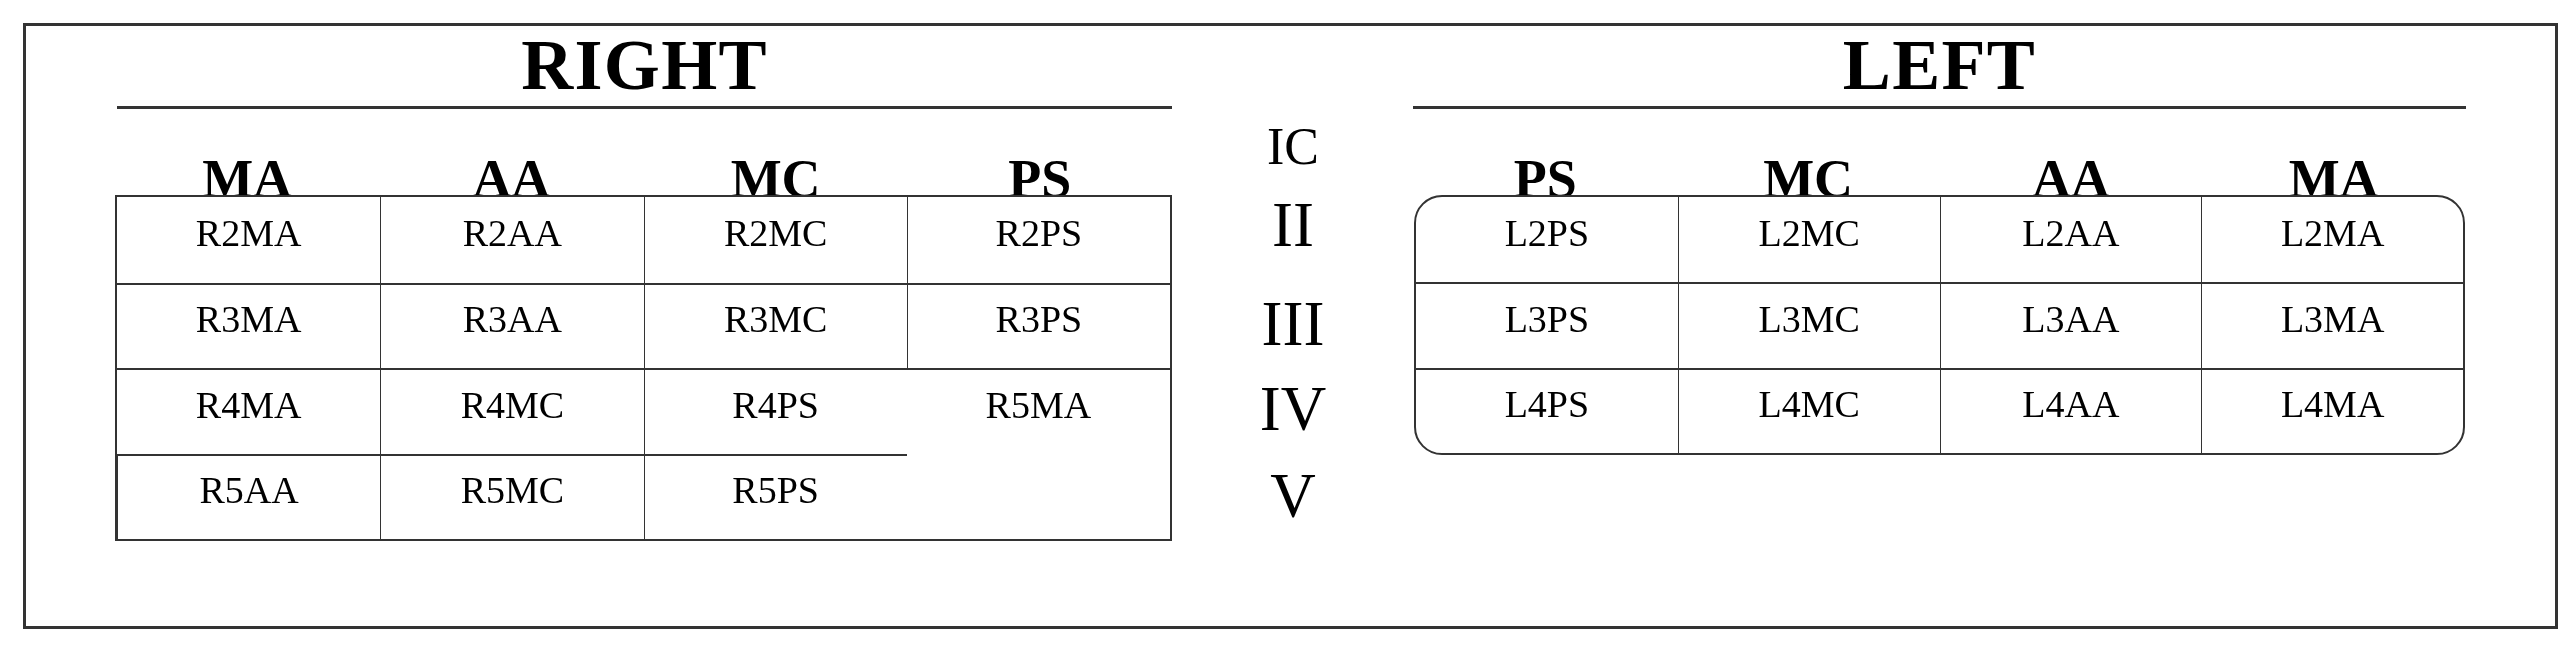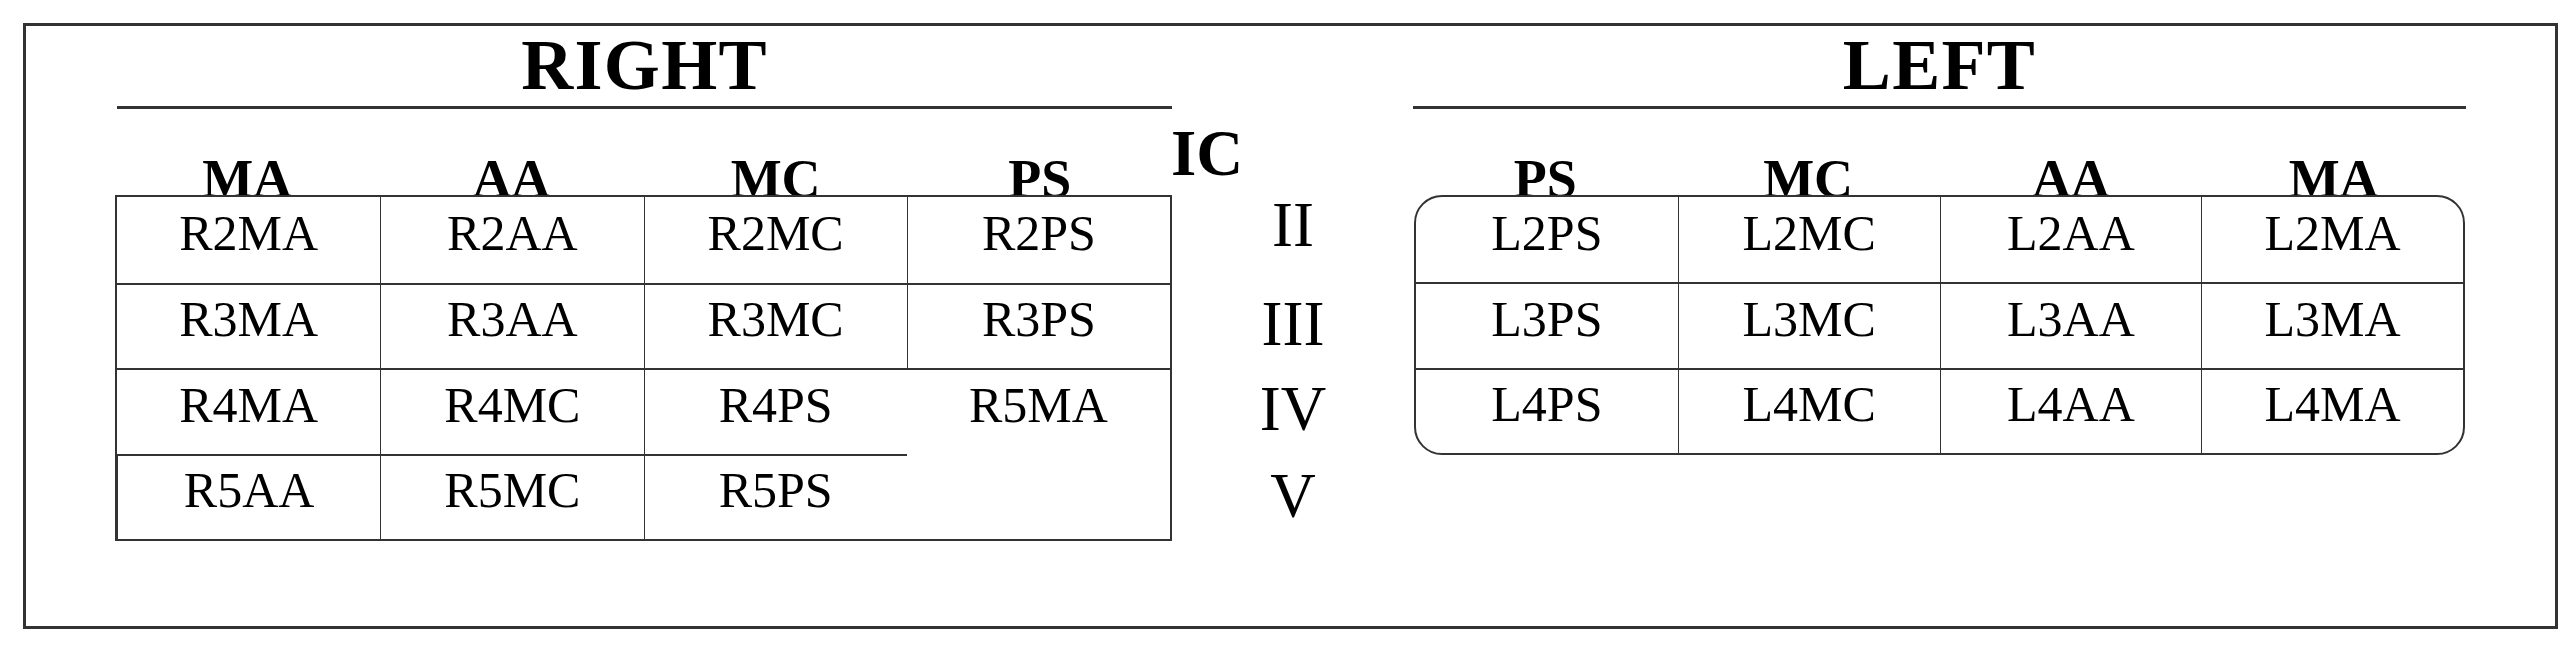--- a/index.html
+++ b/index.html
@@ -40,43 +40,43 @@
     position:absolute;top:121px;
     display:grid;grid-template-columns:repeat(4,1fr);
     font-weight:700;font-size:54px;line-height:1;
     text-align:center;
     margin-top:31px;
   }
   .headers-right{left:115px;width:1057px;}
   .headers-left{left:1414px;width:1051px;}
   .ic-header{
     position:absolute;left:1171px;width:244px;top:121px;
-    text-align:left;
-    font-weight:700;font-size:65px;line-height:1;
+    text-align:center;
+    font-weight:400;font-size:52px;line-height:1;
   }
   .numeral{
     position:absolute;left:1171px;width:244px;
     text-align:center;
     font-size:63px;line-height:63px;
   }
   .numeral-2{top:194px;font-family:Liberation Serif, serif;}
   .numeral-3{top:293px;}
   .numeral-4{top:378px;}
   .numeral-5{top:465px;}
   .grid-table{
     position:absolute;top:195px;
     display:grid;grid-template-columns:repeat(4,1fr);
     border:2.6px solid var(--line);
     background:var(--bg);
   }
   .table-right{left:115px;width:1057px;height:346px;grid-template-rows:repeat(4,1fr);}
   .table-left{left:1414px;width:1051px;height:260px;grid-template-rows:repeat(3,1fr);border-radius:28px;}
   .cell{
     display:flex;align-items:center;justify-content:center;
-    font-size:50px;line-height:1;
+    font-size:38px;line-height:1;
     padding-bottom:14px;
     border-left:1.9px solid var(--line);
     border-top:2.6px solid var(--line);
   }
   .cell.cf{border-left:none;}
   .cell.rf{border-top:none;}
 </style>
 </head>
 <body>
 

